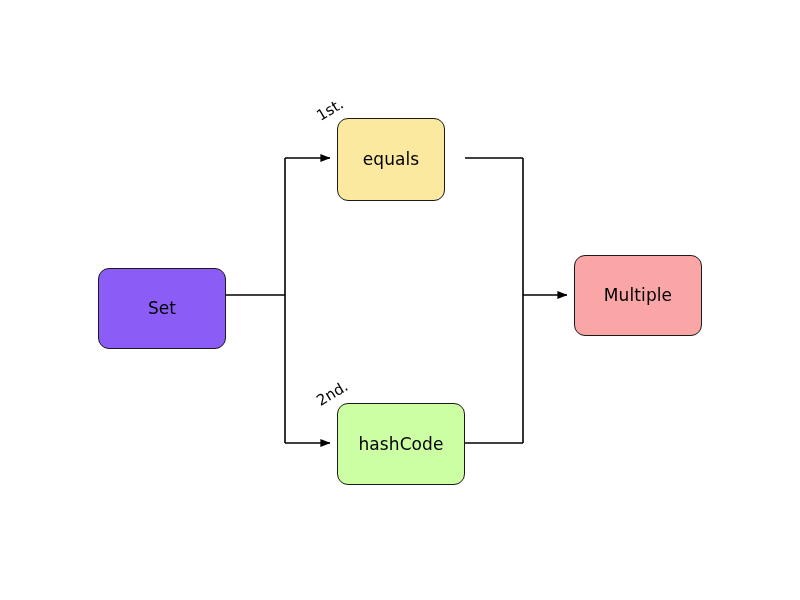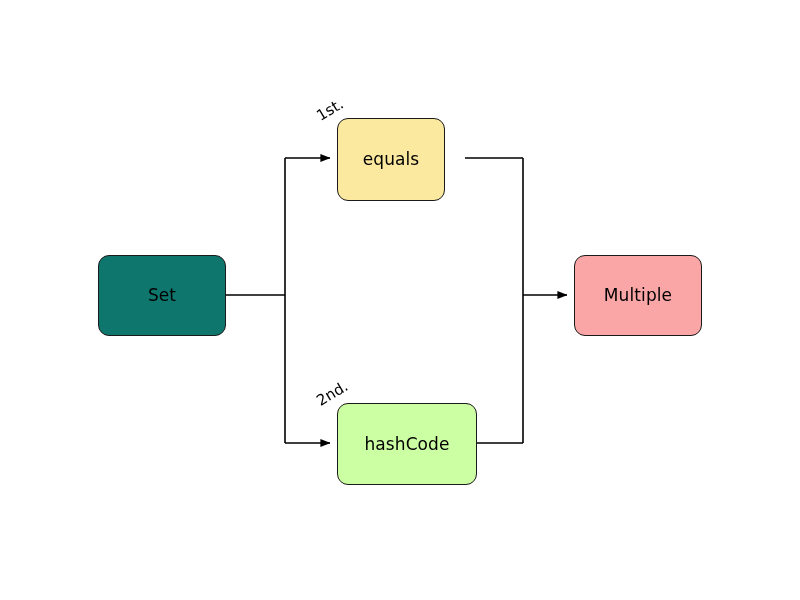--- a/index.html
+++ b/index.html
@@ -50,21 +50,21 @@
   }
   .node-equals {
     left: 337px;
     top: 118px;
     width: 108px;
     height: 83px;
   }
   .node-hashcode {
     left: 337px;
     top: 403px;
-    width: 140px;
+    width: 128px;
     height: 82px;
   }
   .node-multiple {
     left: 574px;
     top: 255px;
     width: 128px;
     height: 81px;
   }
   .edge-label {
     position: absolute;
@@ -106,21 +106,21 @@
 
     <path d="M 465 158 L 523 158" fill="none" stroke="#000000" stroke-width="1.6"></path>
 
     <path d="M 465 443 L 523 443" fill="none" stroke="#000000" stroke-width="1.6"></path>
 
     <path d="M 523 158 L 523 443" fill="none" stroke="#000000" stroke-width="1.6"></path>
 
     <path d="M 523 295 L 567 295" fill="none" stroke="#000000" stroke-width="1.6" marker-end="url(#arrowhead)"></path>
   </svg>
 
-  <div class="node node-set" style="background:#0f766e;">
+  <div class="node node-set" style="background:#8b5cf6;margin-top:13px;">
     <span class="node-label">Set</span>
   </div>
 
   <div class="node node-equals" style="background:#fce9a0;">
     <span class="node-label">equals</span>
   </div>
 
   <div class="node node-hashcode" style="background:#ccffa3;">
     <span class="node-label">hashCode</span>
   </div>

